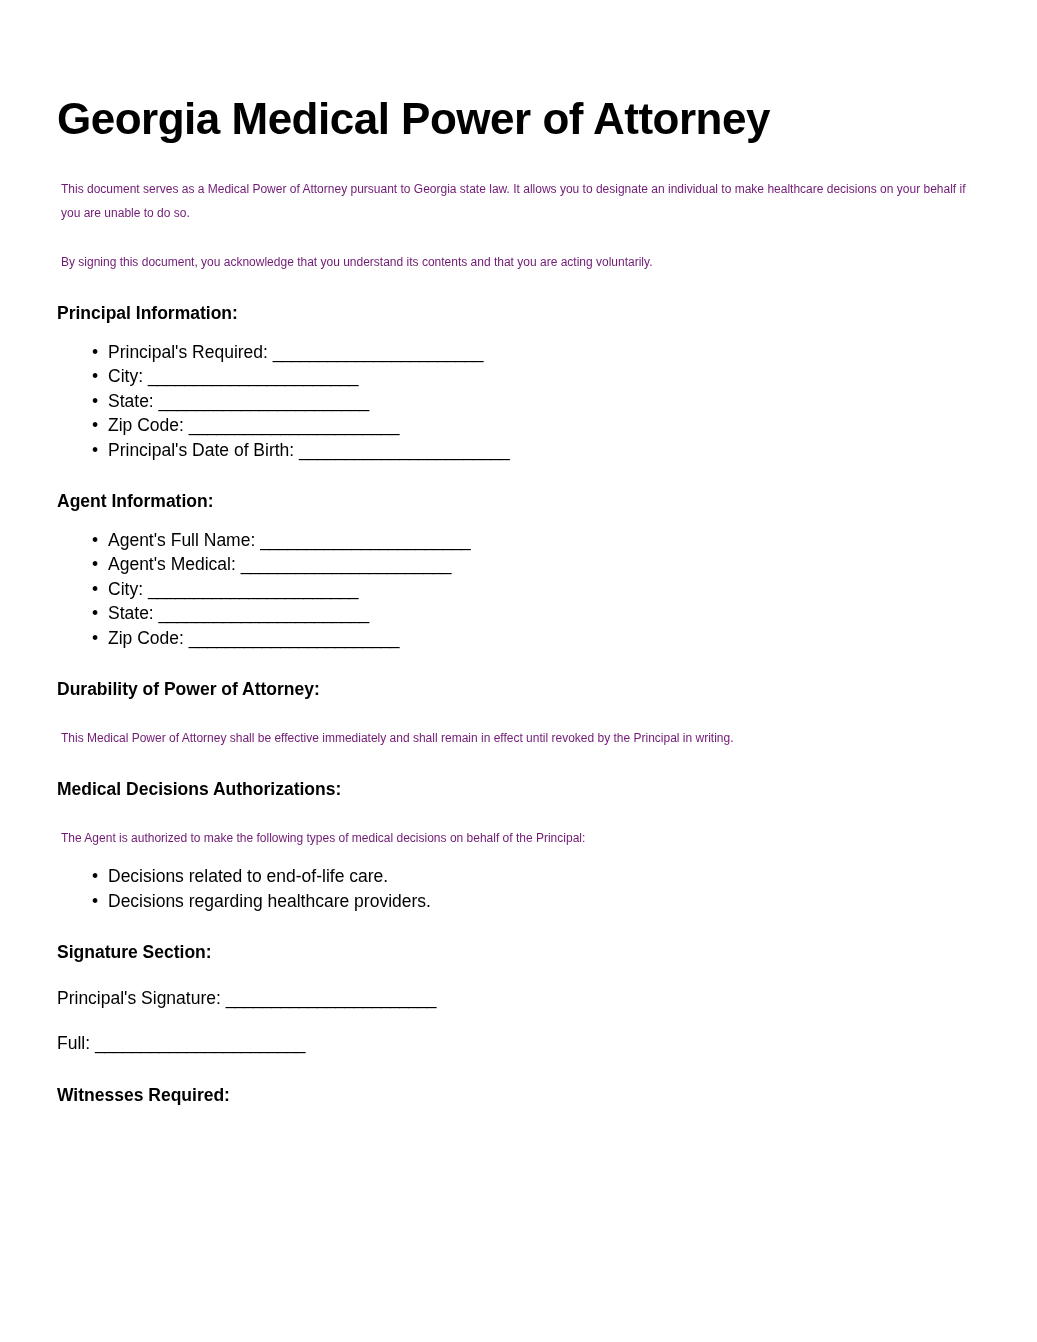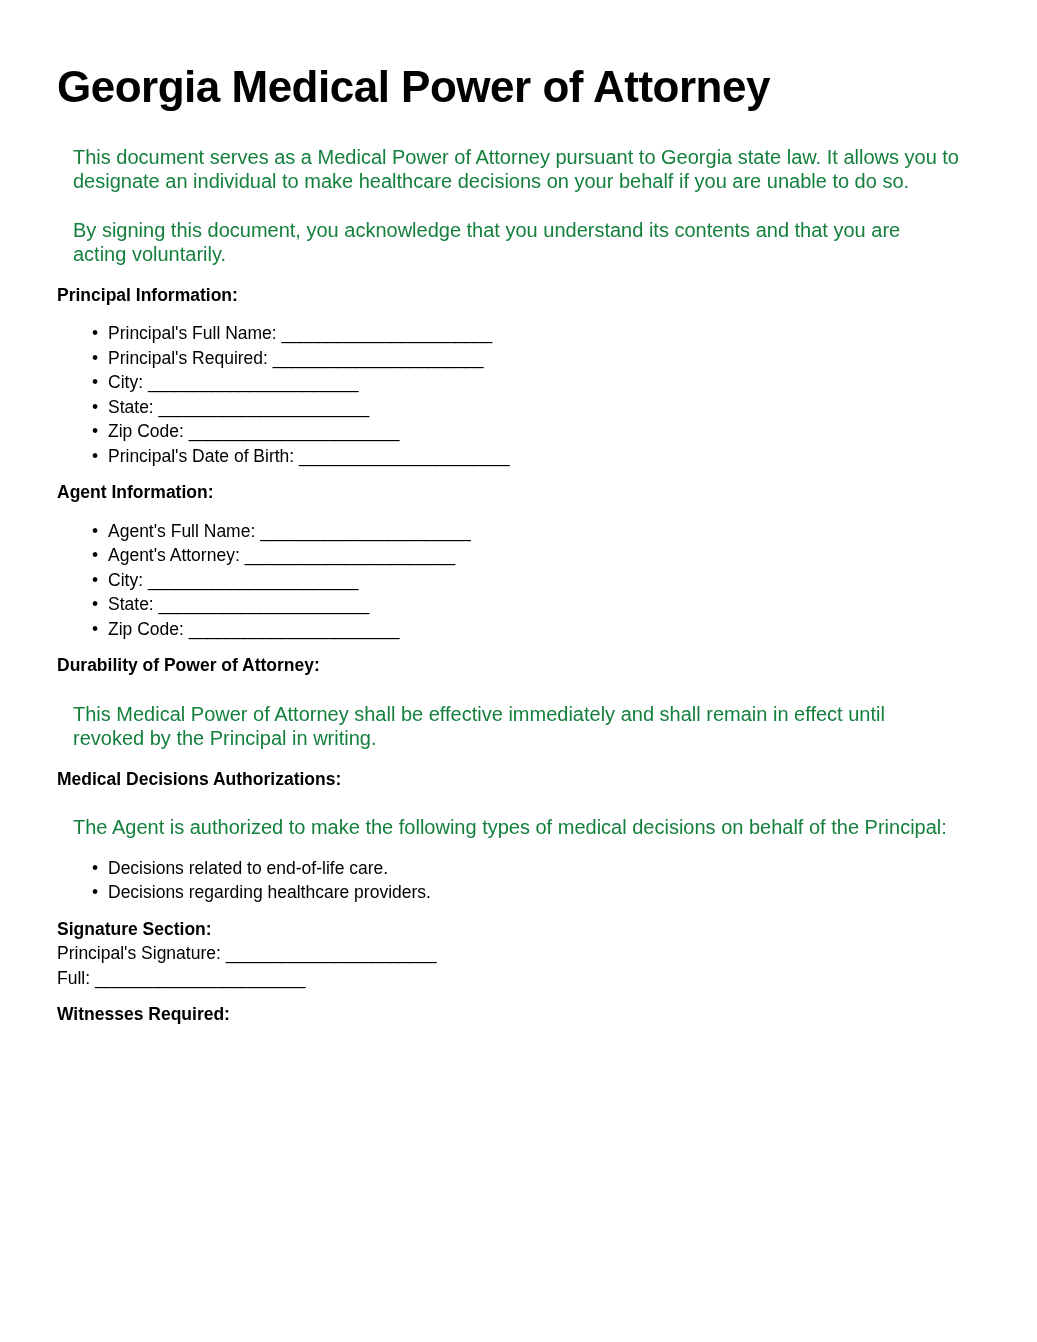--- a/index.html
+++ b/index.html
@@ -24,43 +24,43 @@
     top: 0;
     width: 918px;
   }
 
   .doc-title {
     font-size: 44px;
     font-weight: bold;
     line-height: 1.15;
     letter-spacing: -0.5px;
     margin: 0;
-    padding-top: 62px;
+    padding-top: 94px;
     color: #000;
   }
 
   .para {
-    font-size: 20px;
+    font-size: 12px;
     line-height: 24.5px;
-    margin: 16px;
-    color: #15803d;
+    margin: 4px;
+    color: #701a75;
   }
 
   .para.first-para { margin-top: 32px; }
   .para.gap-para { margin-top: 24px; }
 
   .heading {
     font-size: 17.5px;
     font-weight: bold;
     line-height: 24.5px;
     margin: 0;
     color: #000;
   }
 
-  .heading.spaced { margin-top: 12px; }
+  .heading.spaced { margin-top: 27px; }
 
   .bullet-list {
     list-style: none;
     margin: 0;
     padding: 0;
     margin-top: 14px;
   }
 
   .bullet-list li {
     position: relative;
@@ -86,21 +86,21 @@
   }
 
   .sig-line {
     font-size: 17.5px;
     line-height: 24.5px;
     margin: 0;
     white-space: nowrap;
     color: #000;
   }
 
-  .sig-line.spaced { }
+  .sig-line.spaced { margin-top: 21px; }
 
   .watermark {
     position: absolute;
     left: 32px;
     top: 1268px;
     font-family: "Liberation Mono", "DejaVu Sans Mono", monospace;
     font-size: 43px;
     line-height: 1;
     letter-spacing: 2px;
     color: #6f6f6f;
@@ -116,33 +116,32 @@
 
     <h1 class="doc-title">Georgia Medical Power of Attorney</h1>
 
     <p class="para first-para">This document serves as a Medical Power of Attorney pursuant to Georgia state law. It allows you to designate an individual to make healthcare decisions on your behalf if you are unable to do so.</p>
 
     <p class="para gap-para">By signing this document, you acknowledge that you understand its contents and that you are acting voluntarily.</p>
 
     <h2 class="heading spaced">Principal Information:</h2>
 
     <ul class="bullet-list">
-      <li><span>Principal's Full Name:</span> <span class="blank">_______________________</span></li>
       <li><span>Principal's Required:</span> <span class="blank">_______________________</span></li>
       <li><span>City:</span> <span class="blank">_______________________</span></li>
       <li><span>State:</span> <span class="blank">_______________________</span></li>
       <li><span>Zip Code:</span> <span class="blank">_______________________</span></li>
       <li><span>Principal's Date of Birth:</span> <span class="blank">_______________________</span></li>
     </ul>
 
     <h2 class="heading spaced">Agent Information:</h2>
 
     <ul class="bullet-list">
       <li><span>Agent's Full Name:</span> <span class="blank">_______________________</span></li>
-      <li><span>Agent's Attorney:</span> <span class="blank">_______________________</span></li>
+      <li><span>Agent's Medical:</span> <span class="blank">_______________________</span></li>
       <li><span>City:</span> <span class="blank">_______________________</span></li>
       <li><span>State:</span> <span class="blank">_______________________</span></li>
       <li><span>Zip Code:</span> <span class="blank">_______________________</span></li>
     </ul>
 
     <h2 class="heading spaced">Durability of Power of Attorney:</h2>
 
     <p class="para gap-para">This Medical Power of Attorney shall be effective immediately and shall remain in effect until revoked by the Principal in writing.</p>
 
     <h2 class="heading spaced">Medical Decisions Authorizations:</h2>

